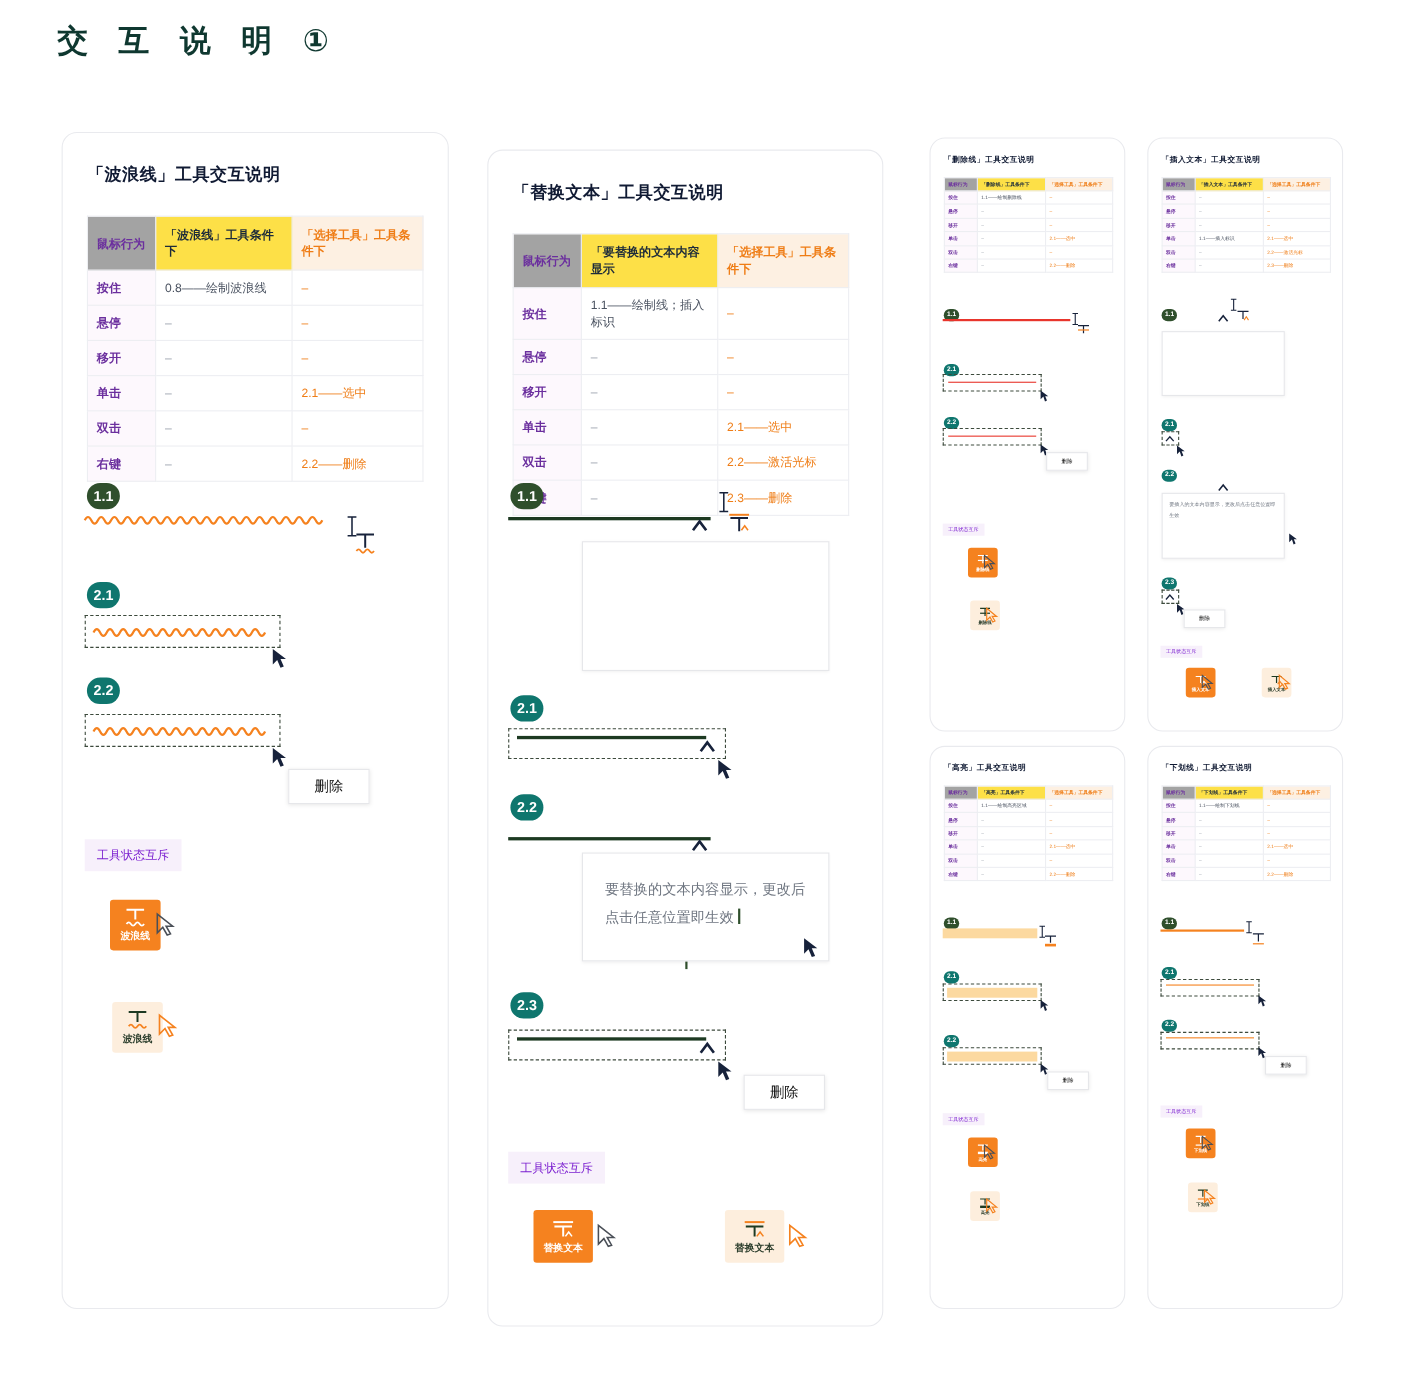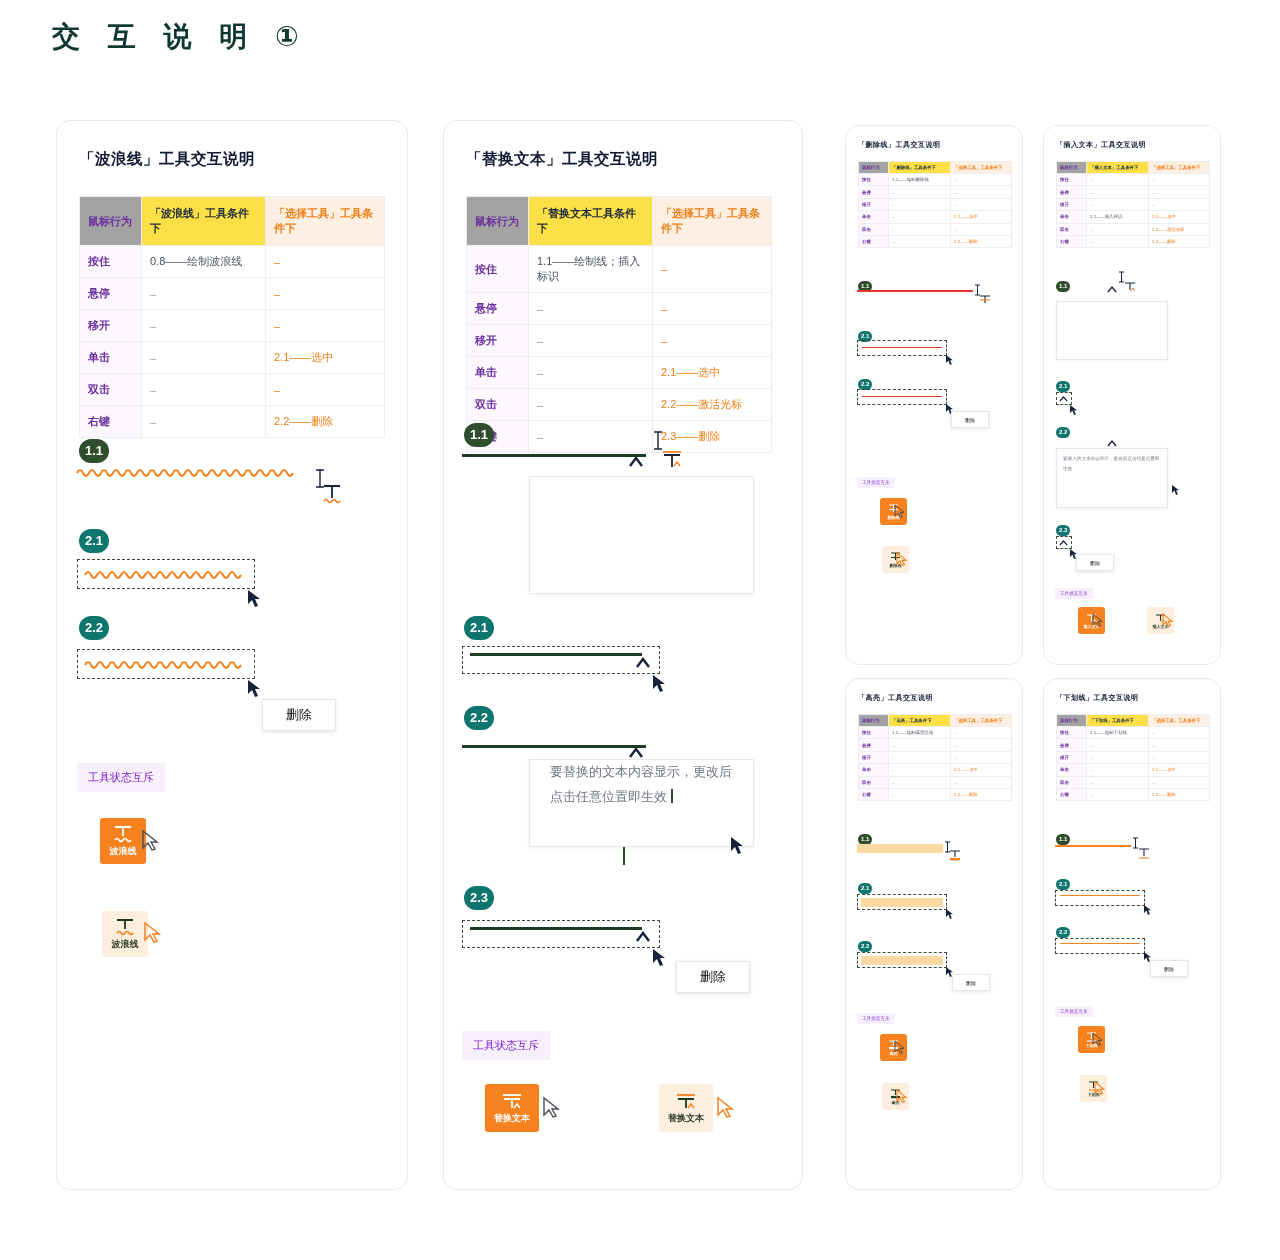--- a/index.html
+++ b/index.html
@@ -19,21 +19,21 @@
   }
   .card{
     position:absolute;
     background:#fff;
     border:1px solid #e9eaee;
     border-radius:14px;
     box-sizing:border-box;
   }
   
   #card-wave{left:56px;top:120px;width:352px;height:1070px;}
-  #card-replace{left:443px;top:120px;width:360px;height:1070px;}
+  #card-replace{left:443px;top:136px;width:360px;height:1070px;}
   
   #card-strike{left:845px;top:125px;width:178px;height:540px;}
   #card-insert{left:1043px;top:125px;width:178px;height:540px;}
   #card-highlight{left:845px;top:678px;width:178px;height:512px;}
   #card-underline{left:1043px;top:678px;width:178px;height:512px;}
 
   .card-title{
     font-size:15px;font-weight:700;color:#101a33;letter-spacing:.5px;
   }
   .card.big .card-title{font-size:15.5px;margin:28px 0 0 22px;}
@@ -250,21 +250,21 @@
 
   <table class="spec">
     <colgroup>
         <col class="col-act">
         <col class="col-tool">
         <col>
       </colgroup>
     <tbody>
         <tr>
       <th class="c-act">鼠标行为</th>
-      <th class="c-tool">「替换文本工具条件下</th>
+      <th class="c-tool">「要替换的文本内容显示</th>
       <th class="c-sel">「选择工具」工具条件下</th>
     </tr>
     <tr>
       <td class="c-act">按住</td>
       <td class="c-tool">1.1——绘制线；插入标识</td>
       <td class="c-sel">–</td>
     </tr>
     <tr>
       <td class="c-act">悬停</td>
       <td class="c-tool dash">–</td>
@@ -324,21 +324,21 @@
     <path d="M1,1 L1,15 L5,11 L8,18 L11,17 L8,10 L13,10 Z" fill="#17223b"></path>
   </svg>
 
   <div class="stage" style="left:20px;top:585px;">
     <span class="badge orange">2.2</span>
   </div>
   <div class="stage rule" style="left:18px;top:624px;width:184px;height:2.5px;"></div>
   <svg class="stage" style="left:183px;top:625px;" width="20" height="16">
     <path d="M3,11 L9,3 L15,11" stroke="#17223b" stroke-width="2.4" fill="none"></path>
   </svg>
-  <div class="stage textbox" style="left:85px;top:638px;width:225px;height:88px;padding:0 20px;font-size:13px;line-height:1.9;">
+  <div class="stage textbox" style="left:85px;top:638px;width:225px;height:99px;padding:21px 20px;font-size:13px;line-height:1.9;">
     <span>要替换的文本内容显示，更改后点击任意位置即生效</span><span class="caret" style="display:inline-block;width:2px;height:14px;vertical-align:-2px;margin-left:4px;"></span>
   </div>
   <svg class="stage" style="left:286px;top:715px;" width="16" height="20">
     <path d="M1,1 L1,15 L5,11 L8,18 L11,17 L8,10 L13,10 Z" fill="#17223b"></path>
   </svg>
 
   <div class="stage" style="left:20px;top:765px;">
     <span class="badge orange">2.3</span>
   </div>
   <div class="stage dashbox" style="left:18px;top:799px;width:198px;height:28px;"></div>

